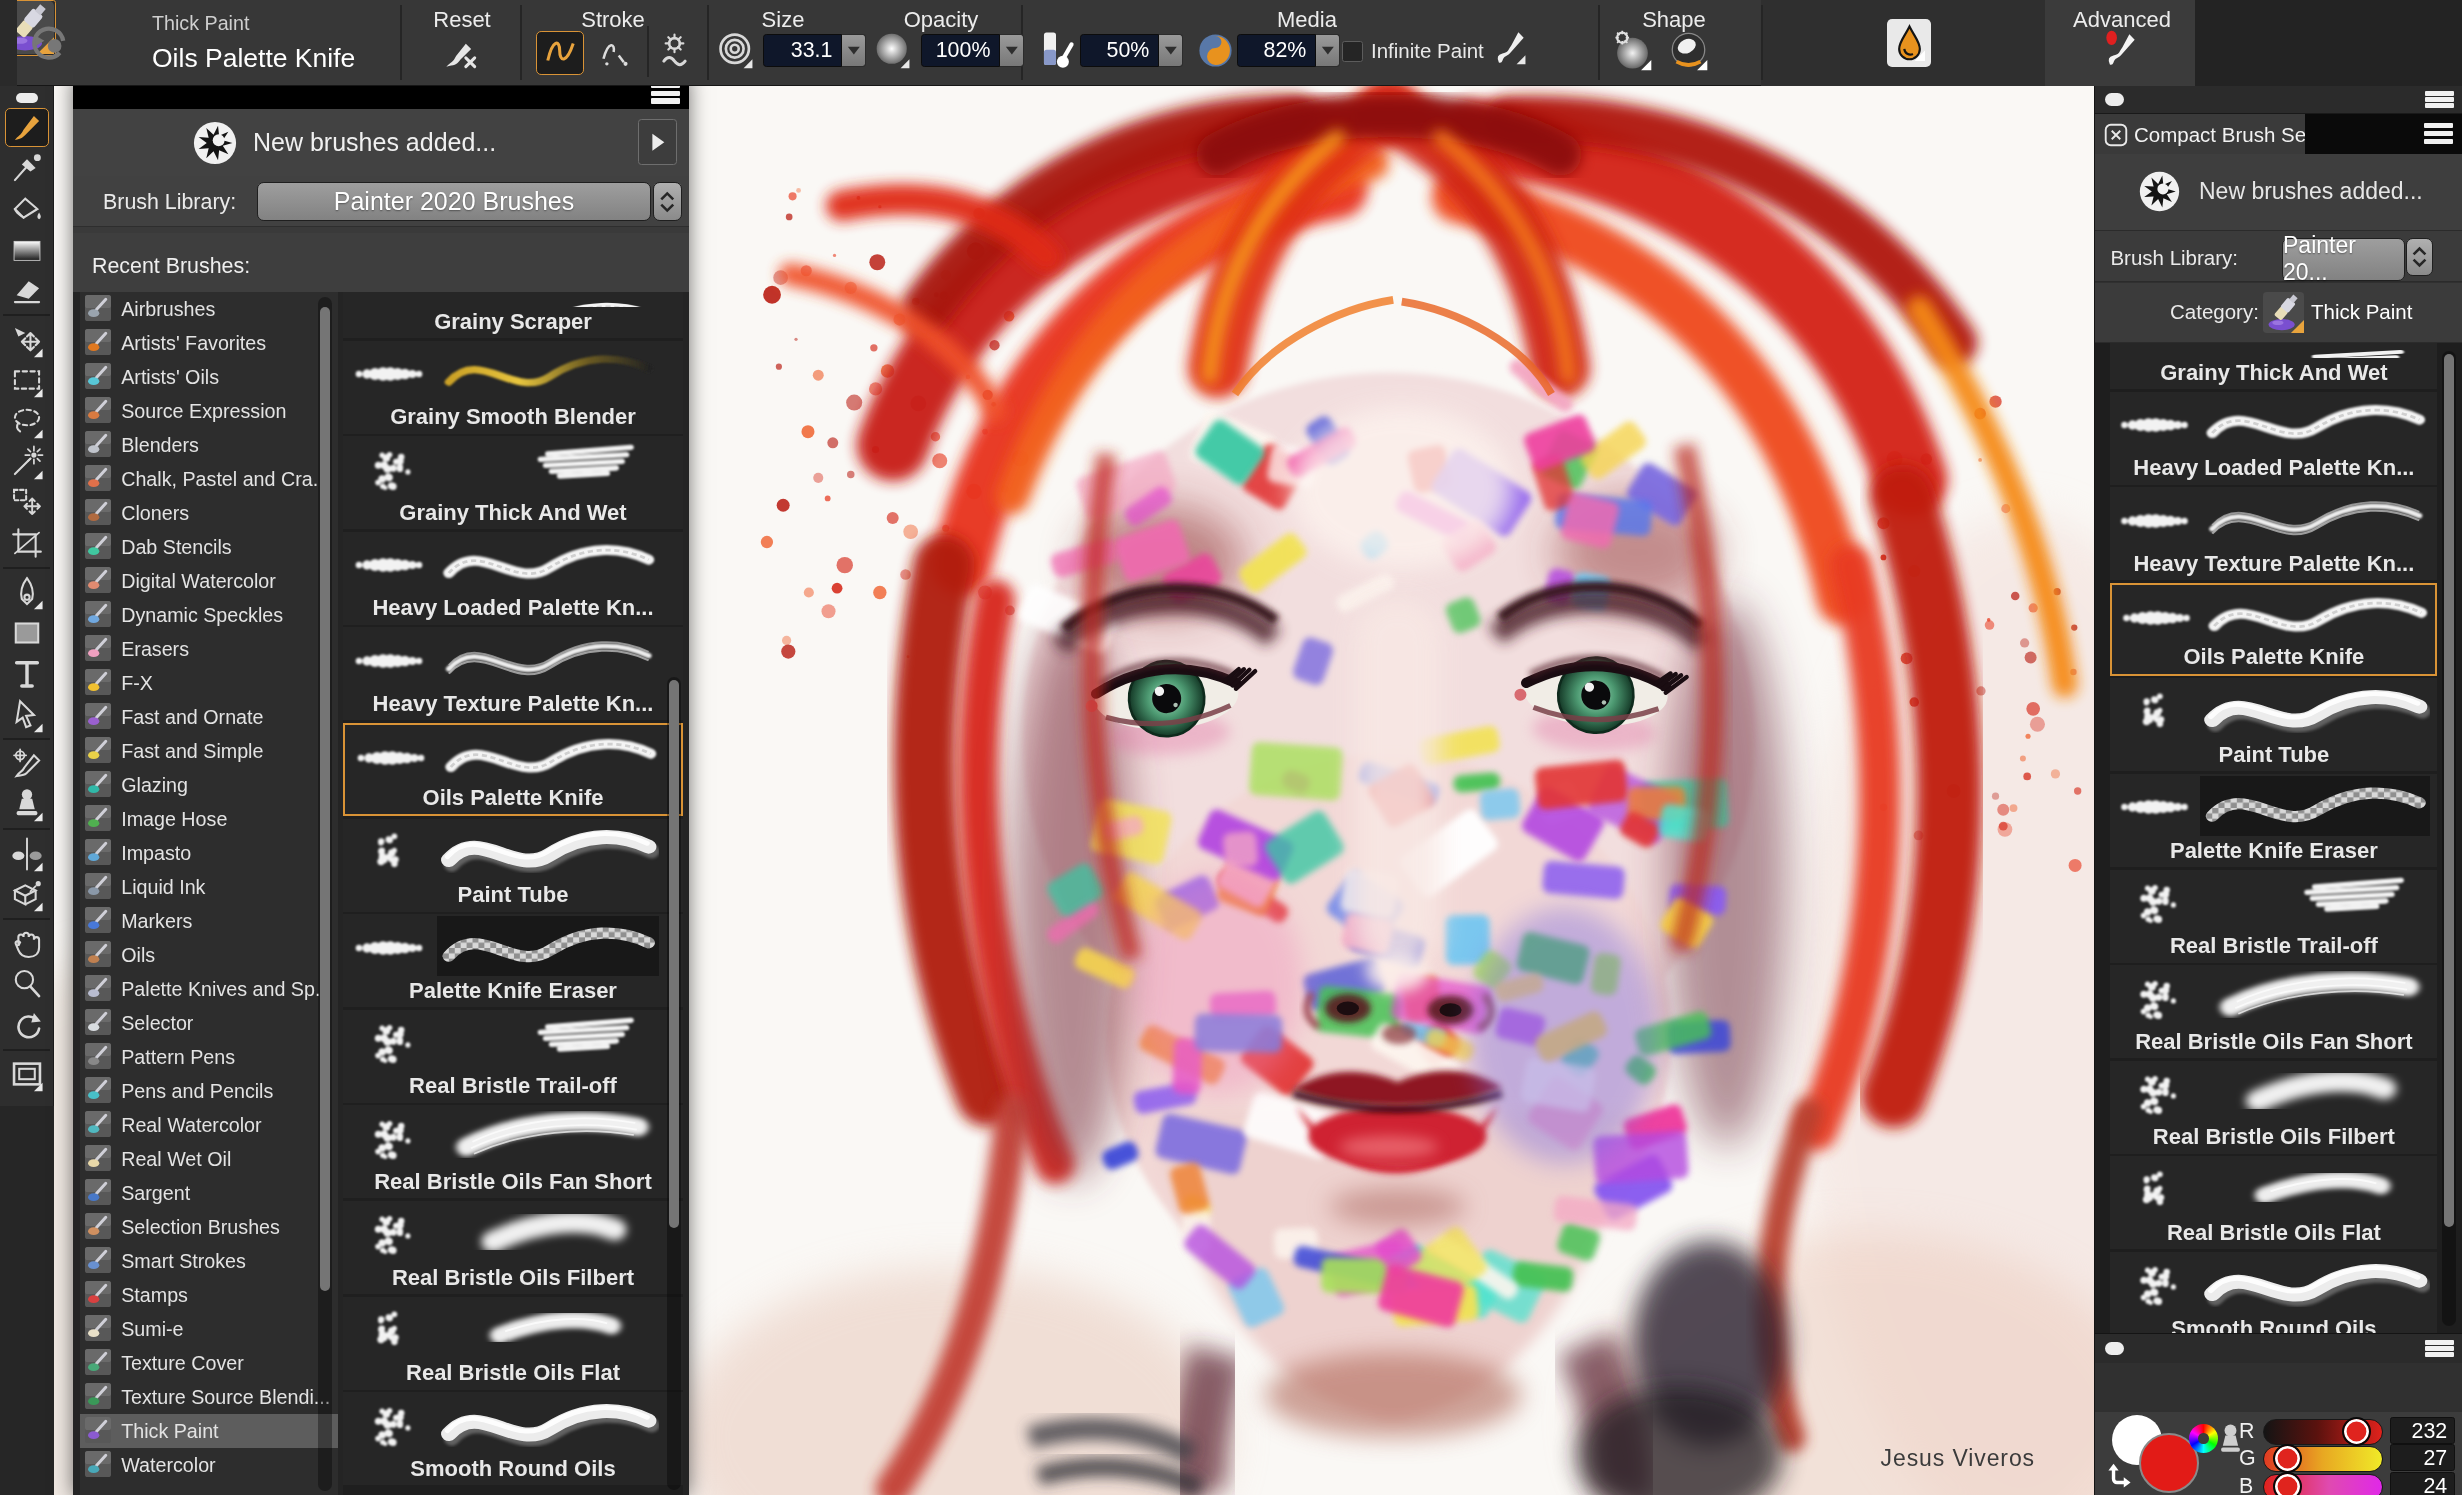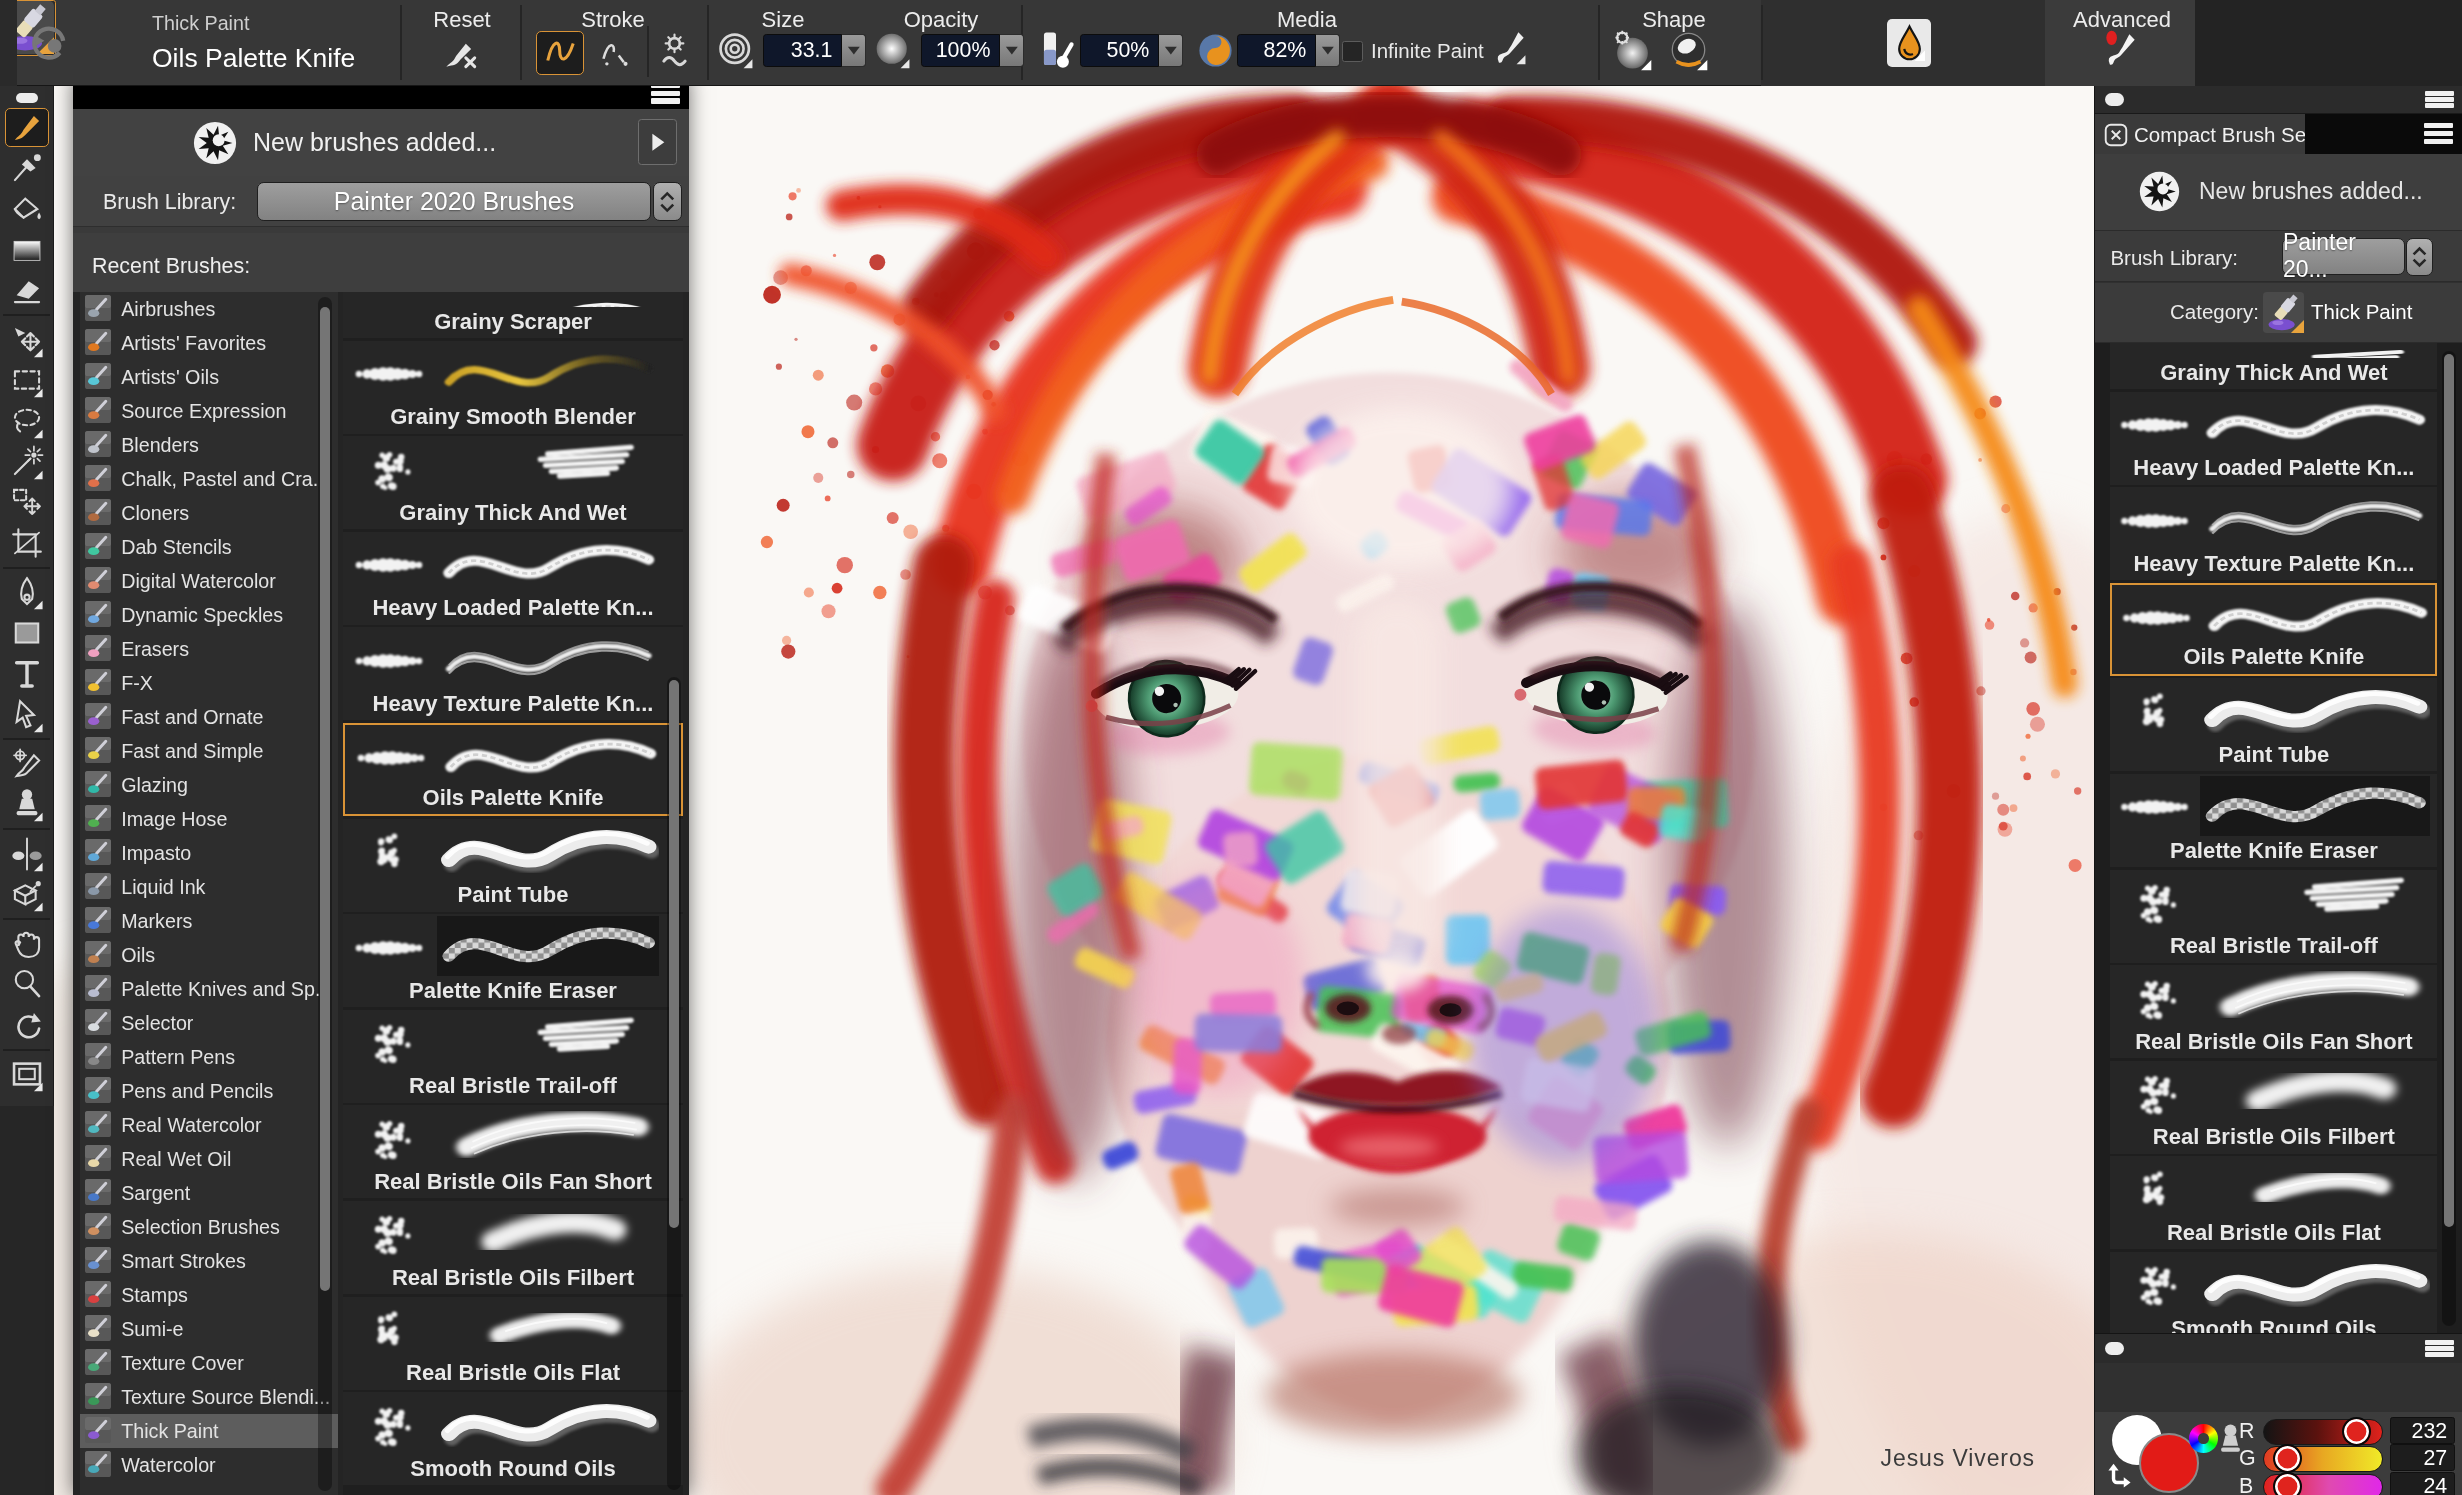--- a/index.html
+++ b/index.html
@@ -90,21 +90,21 @@
   #rp-strip{position:absolute;left:0;top:0;width:368px;height:28px;background:#2b2b2b;border-bottom:0.9px solid #191919;}
   .dot{width:19px;height:13.7px;border-radius:6.8px;background:#ededed;}
   #rp-header{position:absolute;left:0;top:28px;width:368px;height:40px;background:#3a3a3a;}
   #rp-header .blk{position:absolute;left:210px;top:0;width:157px;height:40px;background:#0a0a0a;}
   #rp-header .ttl{position:absolute;left:39px;top:8.6px;font-size:20.5px;color:#f2f2f2;white-space:nowrap;}
   #rp-banner{position:absolute;left:0;top:68px;width:368px;height:77px;background:#3e3e3e;border-bottom:0.9px solid #2b2b2b;}
   #rp-banner .gear{position:absolute;left:44px;top:17px;}
   #rp-banner .txt{position:absolute;left:104px;top:24px;font-size:23px;}
   #rp-library{position:absolute;left:0;top:145px;width:368px;height:51px;background:#3b3b3b;border-bottom:0.9px solid #2b2b2b;}
   #rp-library .lbl{position:absolute;left:15.4px;top:14.5px;font-size:20.5px;color:#eaeaea;}
-  #rp-library .pill{position:absolute;left:187px;top:6.8px;width:123px;height:37px;font-size:23px;}
+  #rp-library .pill{position:absolute;left:187px;top:6.8px;width:123px;height:43px;font-size:23px;}
   #rp-library .stepper{position:absolute;left:311px;top:6.8px;width:27px;height:38px;}
   #rp-category{position:absolute;left:0;top:197px;width:368px;height:60px;background:#3b3b3b;border-bottom:0.9px solid #2b2b2b;padding-left:41px;}
   #rp-category .lbl{position:absolute;left:75px;top:17px;font-size:20.5px;color:#eaeaea;}
   #rp-category .val{position:absolute;left:216px;top:17px;font-size:20.5px;color:#fff;}
   #rp-category .cicon{position:absolute;left:168px;top:8.6px;}
   #rp-list{position:absolute;left:0;top:257px;width:368px;height:991px;background:#1e1e1e;overflow:hidden;padding-left:15.4px;}
   #rp-list .var-row{width:327px;}
   #rp-bottom{position:absolute;left:0;top:1247px;width:368px;height:30px;background:#2b2b2b;border-top:0.9px solid #141414;}
   #color-header{position:absolute;left:0;top:1277px;width:368px;height:49px;background:#3a3a3a;}
   #color-header .blk{position:absolute;left:197px;top:3.4px;width:171px;height:42px;background:#0a0a0a;}

